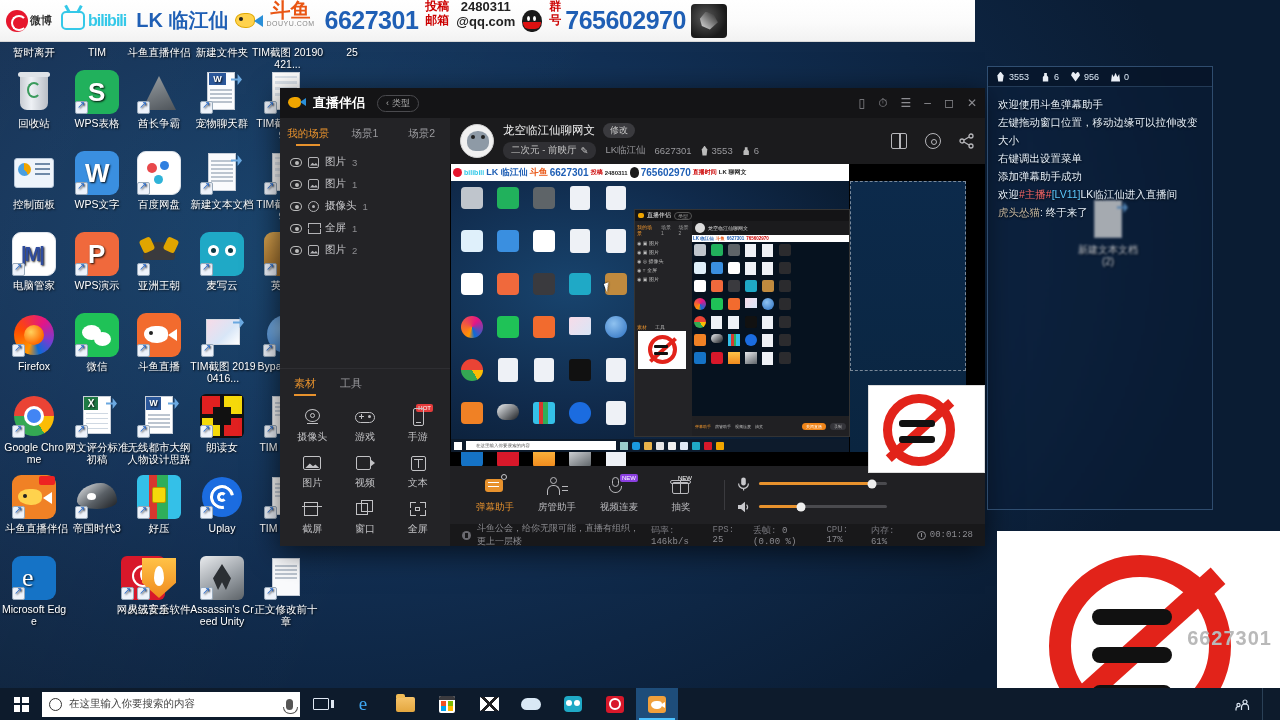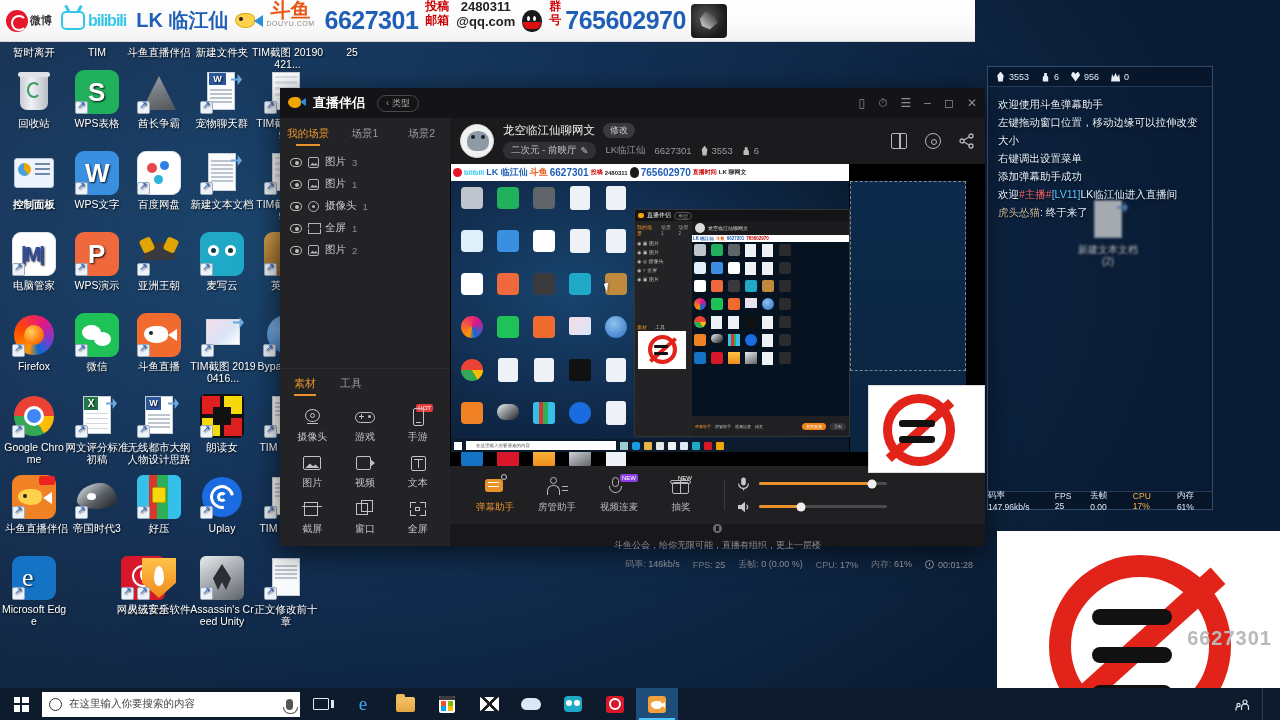--- a/index.html
+++ b/index.html
@@ -178,24 +178,24 @@
   .sl-row { display:flex; align-items:center; gap:9px; }
   .sl-ico { width:13px; height:14px; color:#c8c8cc; flex:0 0 13px; }
   .sl-track { width:128px; height:3px; background:#4a4a4e; border-radius:2px; position:relative; }
   .sl-fill { position:absolute; left:0; top:0; height:100%; background:#e8922d; border-radius:2px; }
   .sl-knob { position:absolute; top:50%; transform:translate(-50%,-50%); width:9px;height:9px;border-radius:50%;background:#eee; }
   .ctrl-right { margin-left:auto; display:flex; gap:11px; align-items:center; }
   .pill { font-size:10.5px; border-radius:14px; padding:6px 15px; background:#35353a; color:#d4d4d8; }
   .pill.primary { background:#f08519; color:#fff; padding:6px 20px; }
 
   
-  .status-bar { height:22px; background:#18181a; display:flex; align-items:center; padding:0 12px; font-size:9px; color:#8b8b90; gap:6px;flex-direction:column; }
+  .status-bar { height:22px; background:#18181a; display:flex; align-items:center; padding:0 12px; font-size:9px; color:#8b8b90; gap:6px; }
   .st-dot { width:9px;height:9px;border-radius:50%;background:#6a6a70;position:relative;flex:0 0 9px;}
   .st-dot:after{content:"";position:absolute;left:3px;top:2px;width:3px;height:5px;background:#18181a;}
-  .st-right { margin-left:auto; display:flex; gap:13px; align-items:center; }
+  .st-right { margin-left:auto; display:flex; gap:13px; align-items:center;font-family:Liberation Mono, monospace; }
   .st-right .k { color:#76767c; }
   .st-time { display:flex; align-items:center; gap:4px; }
   .clock-ico { width:9px;height:9px;border:1px solid #8b8b90;border-radius:50%;position:relative;}
   .clock-ico:after{content:"";position:absolute;left:3.5px;top:1.5px;width:1px;height:3.5px;background:#8b8b90;}
 
   
   .danmu {
     position:absolute; left:987px; top:66px; width:226px; height:444px;
     background:rgba(10,28,52,0.30); border:1px solid rgba(120,170,220,.35);
     display:flex; flex-direction:column; color:#e6f0fa; backdrop-filter:blur(1px);
@@ -366,21 +366,21 @@
       </div>
     <div class="icon-cell" style="left:250px;top:24px;width:72px;">
       <div class="ibox">
         <div style="position:absolute;left:8px;top:2px;width:28px;height:38px;background:#fff;border:1px solid #ccd3dc;"></div>
         <div style="position:absolute;left:11px;top:6px;width:22px;height:20px;background:repeating-linear-gradient(0deg,#dfe6ee 0 3px,#fff 3px 6px);"></div>
         <div class="shortcut-arrow"></div>
       </div>
       <span class="lbl">TIM截图 2019...</span>
       </div>
 
-    <div class="icon-cell" style="left:0px;top:105px;font-weight:bold;">
+    <div class="icon-cell" style="left:0px;top:105px;">
       <div class="ibox">
         <div style="position:absolute;left:2px;top:7px;width:40px;height:30px;background:#eef4fb;border:1px solid #b7c6d8;border-radius:3px;"></div>
         <div style="position:absolute;left:6px;top:12px;width:13px;height:13px;border-radius:50%;background:conic-gradient(#f0a500 0 40%,#4a9fe0 40% 100%);"></div>
         <div style="position:absolute;left:23px;top:12px;width:15px;height:2px;background:#6f8aa8;box-shadow:0 5px #6f8aa8,0 10px #6f8aa8;"></div>
       </div>
       <span class="lbl">控制面板</span>
       </div>
     <div class="icon-cell" style="left:63px;top:105px;">
       <div class="ibox">
         <div class="i-rd" style="background:#3a8fe0;"></div>
@@ -1148,32 +1148,20 @@
       <div class="dm-line">左键拖动窗口位置，移动边缘可以拉伸改变大小</div>
       <div class="dm-line">右键调出设置菜单</div>
       <div class="dm-line">添加弹幕助手成功</div>
       <div class="dm-line">
         <span>欢迎</span><span class="dm-tag">#主播#</span><span class="dm-lv">[LV11]</span><span>LK临江仙进入直播间</span>
       </div>
       <div class="dm-line">
         <span class="dm-user">虎头怂猫</span><span>: 终于来了</span>
       </div>
     </div>
-    <div class="danmu-foot">
-      <span><span>码率</span>
-        <span>147.96kb/s</span></span>
-      <span><span>FPS</span>
-        <span>25</span></span>
-      <span><span>丢帧</span>
-        <span>0.00</span></span>
-      <span class="cpu"><span>CPU</span>
-        <span>17%</span></span>
-      <span><span>内存</span>
-        <span>61%</span></span>
-    </div>
   </div>
 
   <div class="nosmoke-small">
     <div class="ns-ring" style="left:14px;top:8px;width:72px;height:72px;border-width:9px;"></div>
     <div class="ns-slash" style="left:9px;top:40px;width:84px;height:9px;transform:rotate(-42deg);"></div>
     <div class="ns-cig" style="left:30px;top:34px;width:36px;height:7px;border-radius:3px;"></div>
     <div class="ns-cig" style="left:30px;top:50px;width:36px;height:7px;border-radius:3px;"></div>
   </div>
 
   <div class="nosmoke-big">

